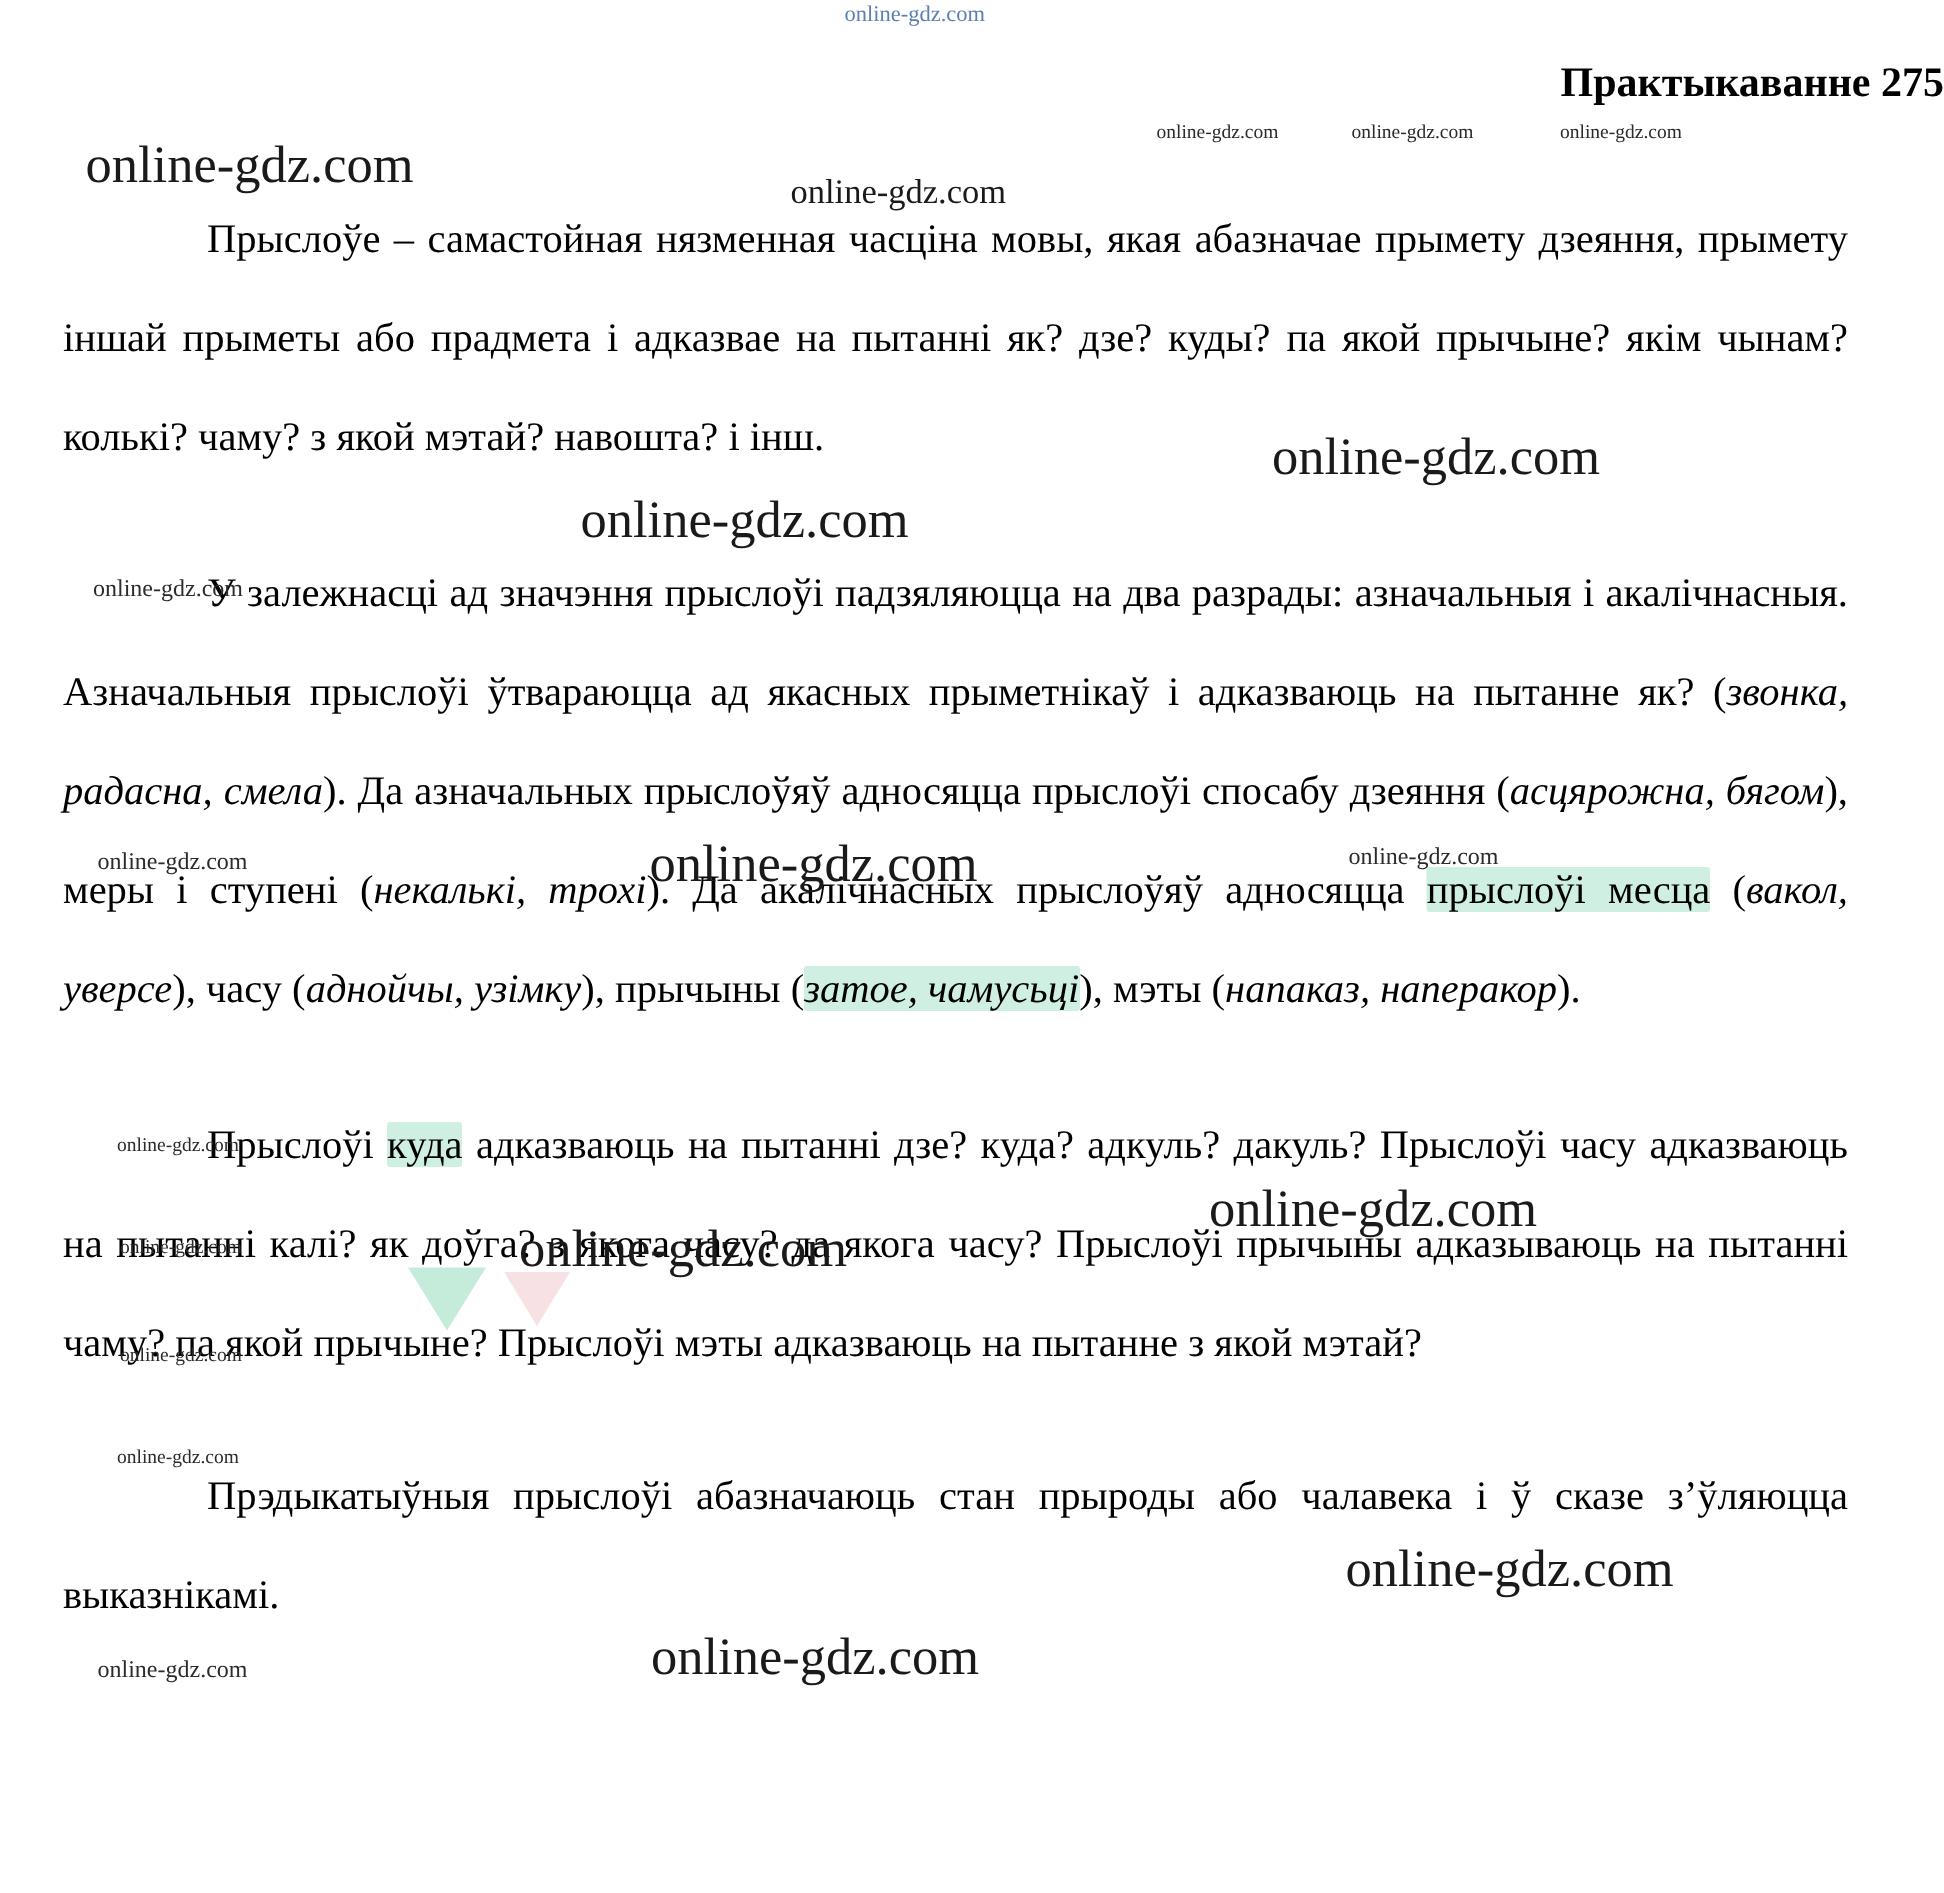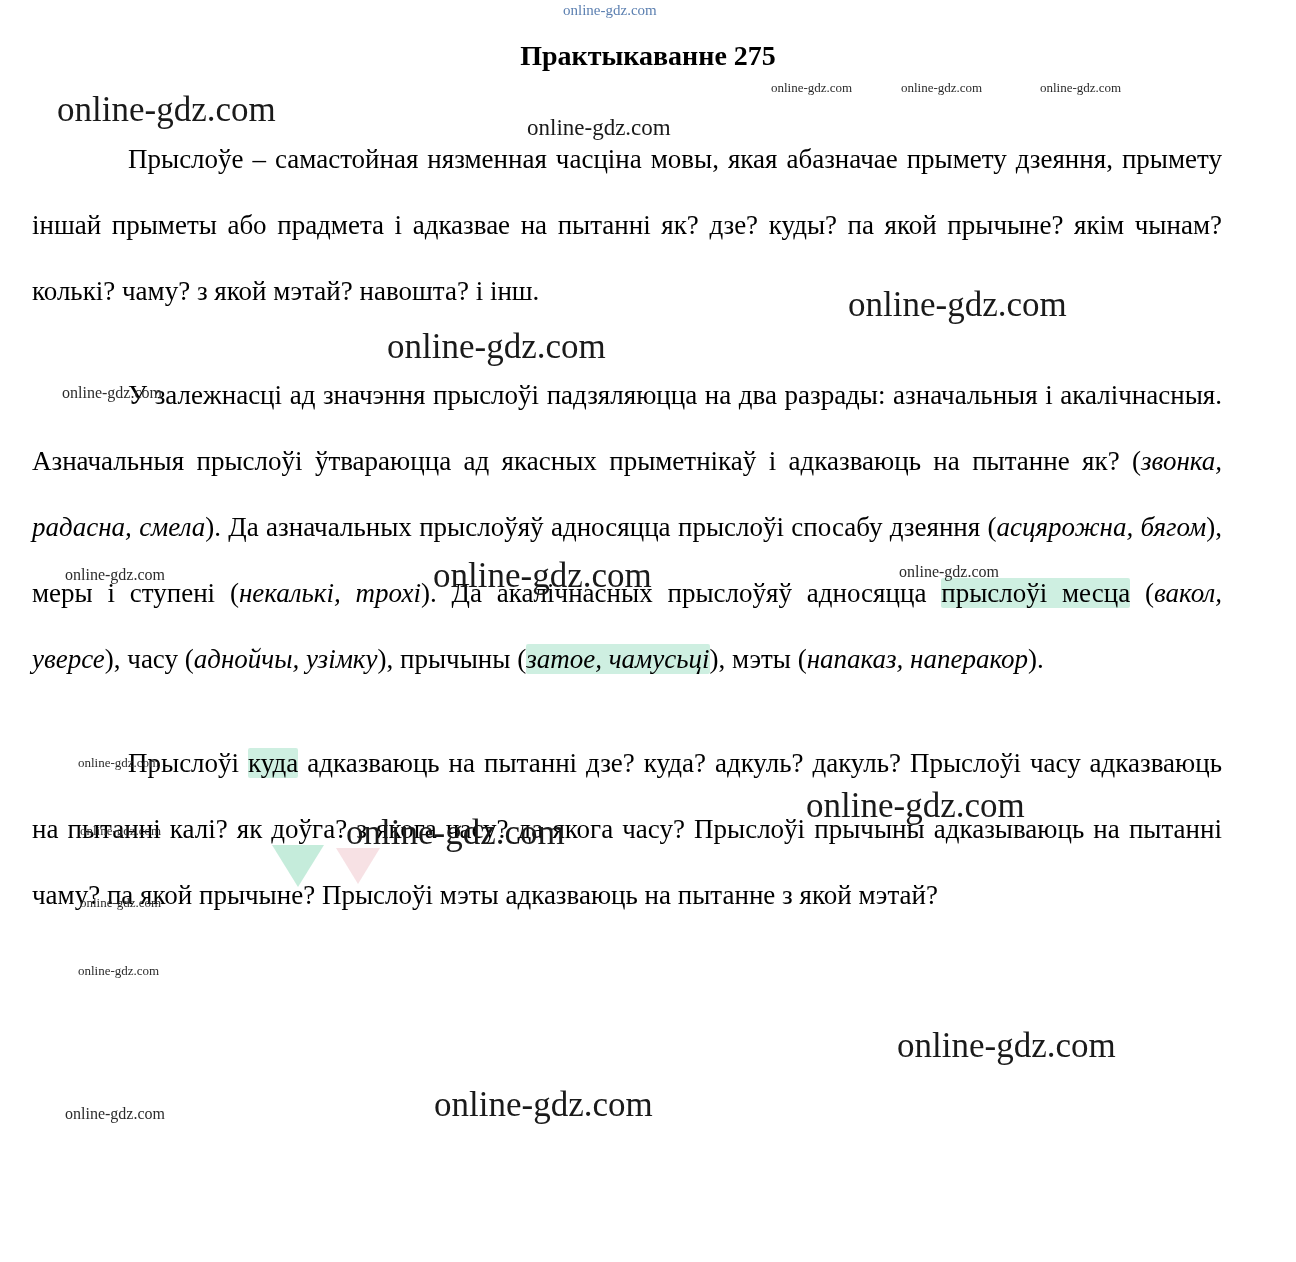--- a/index.html
+++ b/index.html
@@ -20,30 +20,30 @@
     position: relative;
     width: 1296px;
     height: 1262px;
   }
 
   .title {
     position: absolute;
     top: 40px;
     left: 0;
     width: 1296px;
-    text-align: center;
+    text-align: right;
     font-size: 28px;
     font-weight: bold;
     font-family: "Liberation Serif", serif;
   }
 
   .content {
     position: absolute;
     top: 126px;
-    left: 32px;
+    left: 42px;
     width: 1190px;
     font-size: 27px;
     line-height: 66px;
     text-align: justify;
     text-align-last: left;
   }
 
   .para {
     margin: 0 0 0 0;
     text-indent: 96px;
@@ -119,20 +119,23 @@
     </p>
 
     <p class="para p2">
       <span>У залежнасці ад значэння прыслоўі падзяляюцца на два разрады: азначальныя і акалічнасныя. Азначальныя прыслоўі ўтвараюцца ад якасных прыметнікаў і адказваюць на пытанне як? (</span><span class="it">звонка, радасна, смела</span><span>). Да </span><span class="bold">азначальных</span><span> прыслоўяў адносяцца прыслоўі спосабу дзеяння (</span><span class="it">асцярожна, бягом</span><span>), меры і ступені (</span><span class="it">некалькі, трохі</span><span>). Да </span><span class="bold">акалічнасных</span><span> прыслоўяў адносяцца </span><span class="hl-green">прыслоўі месца</span><span> (</span><span class="it">вакол, уверсе</span><span>), часу (</span><span class="it">аднойчы, узімку</span><span>), прычыны (</span><span class="it hl-green">затое, чамусьці</span><span>), мэты (</span><span class="it">напаказ, наперакор</span><span>).</span>
     </p>
 
     <p class="para p3">
       <span>Прыслоўі </span><span class="hl-green">куда</span><span> адказваюць на пытанні дзе? куда? адкуль? дакуль? Прыслоўі часу адказваюць на пытанні калі? як доўга? з якога часу? да якога часу? Прыслоўі прычыны адказываюць на пытанні чаму? па якой прычыне? Прыслоўі мэты адказваюць на пытанне з якой мэтай?</span>
     </p>
 
+    <p class="para p4">
+      <span>Прэдыкатыўныя прыслоўі абазначаюць стан прыроды або чалавека і ў сказе з’ўляюцца выказнікамі.</span>
+    </p>
 
   </div>
 
   <div class="tri-green" style="left: 272px; top: 845px;"></div>
   <div class="tri-pink" style="left: 336px; top: 848px;"></div>
 
   <div id="watermark-layer">
       <div class="wm wm-top" style="left: 563px; top: 2px;">online-gdz.com</div>
       <div class="wm wm-big" style="left: 57px; top: 90px;">online-gdz.com</div>
       <div class="wm wm-mid" style="left: 527px; top: 115px;">online-gdz.com</div>

